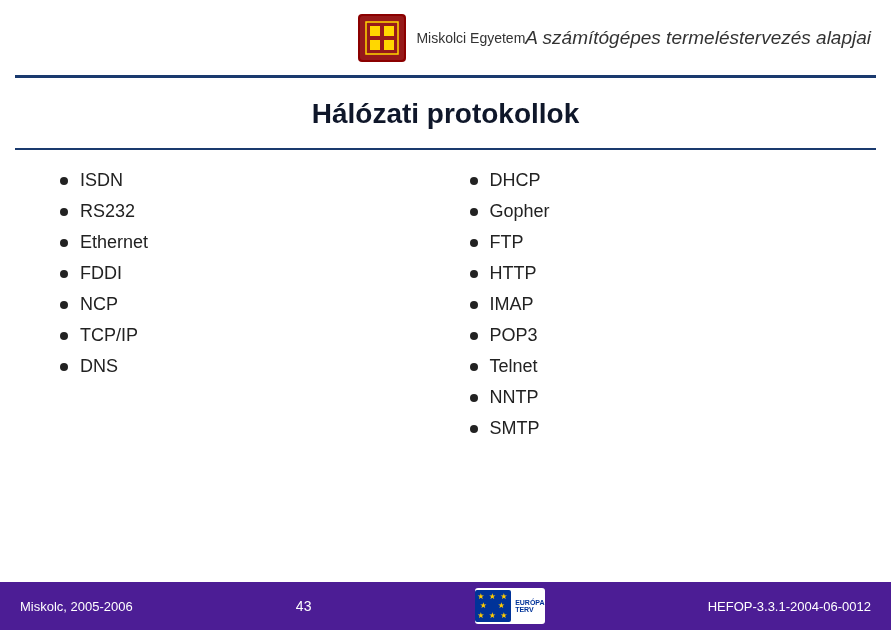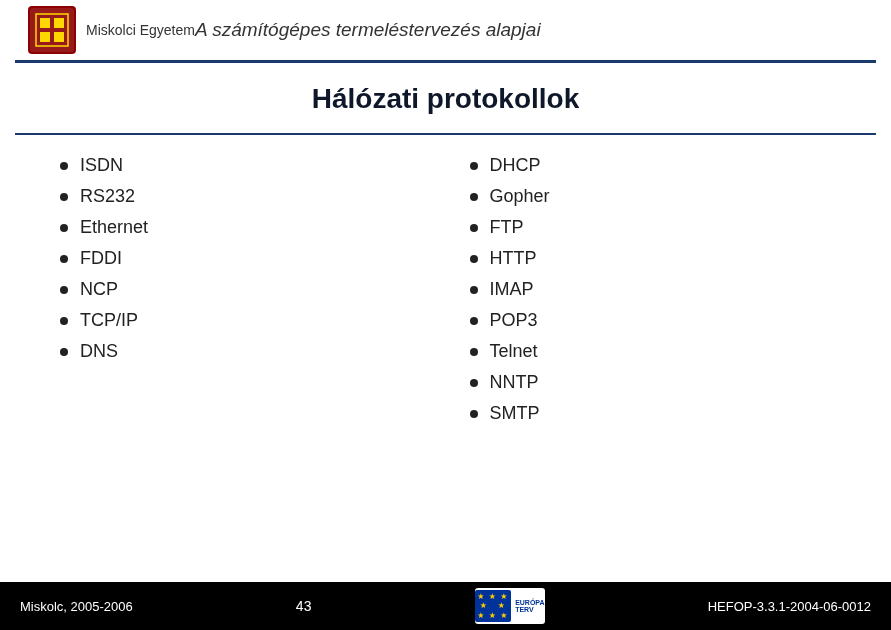--- a/index.html
+++ b/index.html
@@ -8,23 +8,23 @@
       height: 630px;
       background: #ffffff;
       font-family: Arial, sans-serif;
       overflow: hidden;
     }
 
     
     .header {
       display: flex;
       align-items: center;
-      justify-content: flex-start;
-      padding: 8px 28px;
-      height: 60px;
+      justify-content: flex-end;
+      padding: 8px 20px;
+      height: 75px;
     }
     .header-left {
       display: flex;
       align-items: center;
       gap: 10px;
     }
     .logo {
       width: 48px;
       height: 48px;
     }
@@ -94,21 +94,21 @@
       flex-shrink: 0;
     }
 
     
     .footer {
       position: absolute;
       bottom: 0;
       left: 0;
       right: 0;
       height: 48px;
-      background: #000000;
+      background: #4c1d95;
       display: flex;
       align-items: center;
       justify-content: space-between;
       padding: 0 20px;
     }
     .footer-left {
       color: #ffffff;
       font-size: 13px;
     }
     .footer-center {

